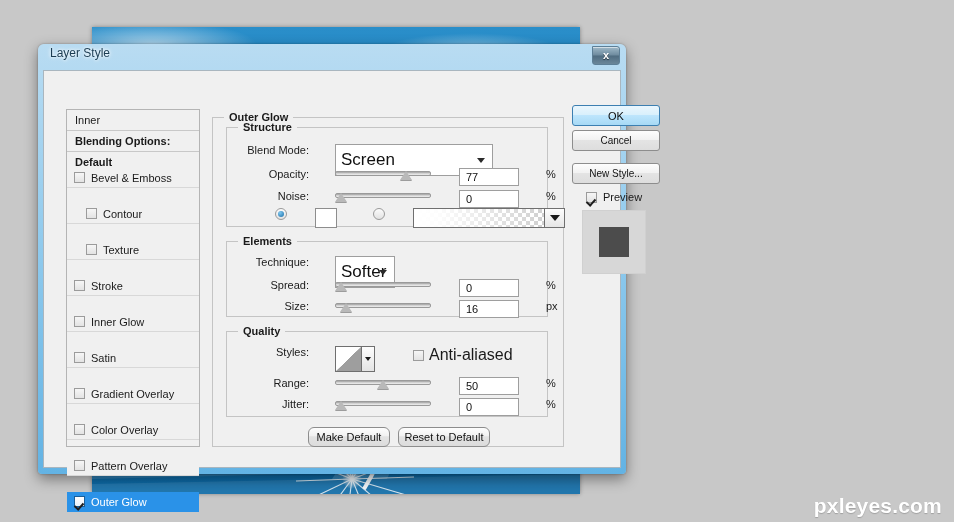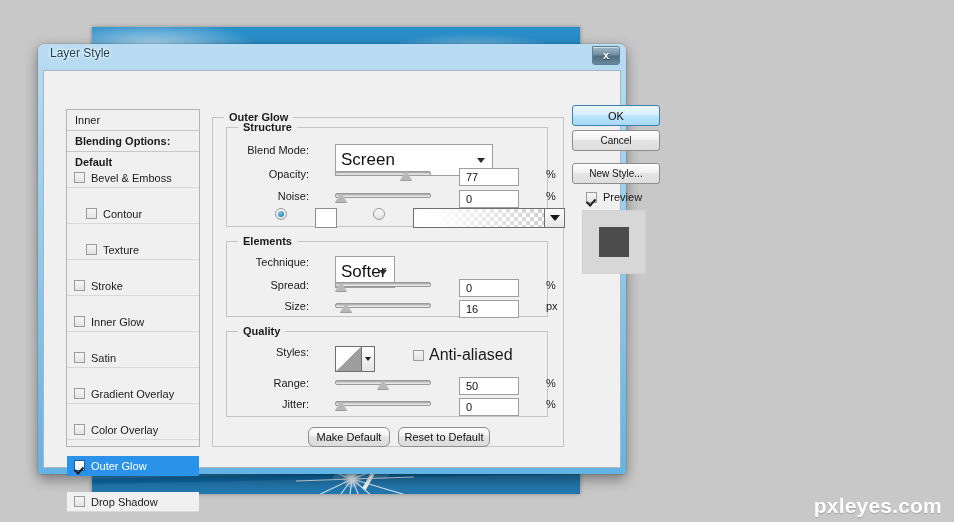--- a/index.html
+++ b/index.html
@@ -542,20 +542,24 @@
           <span>Satin</span>
         </div>
         <div class="style-row">
           <span class="cb"></span>
           <span>Gradient Overlay</span>
         </div>
         <div class="style-row">
           <span class="cb"></span>
           <span>Color Overlay</span>
         </div>
+        <div class="style-row">
+          <span class="cb"></span>
+          <span>Pattern Overlay</span>
+        </div>
         <div class="style-row selected">
           <span class="cb checked"></span>
           <span>Outer Glow</span>
         </div>
         <div class="style-row">
           <span class="cb"></span>
           <span>Drop Shadow</span>
         </div>
       </div>
 

